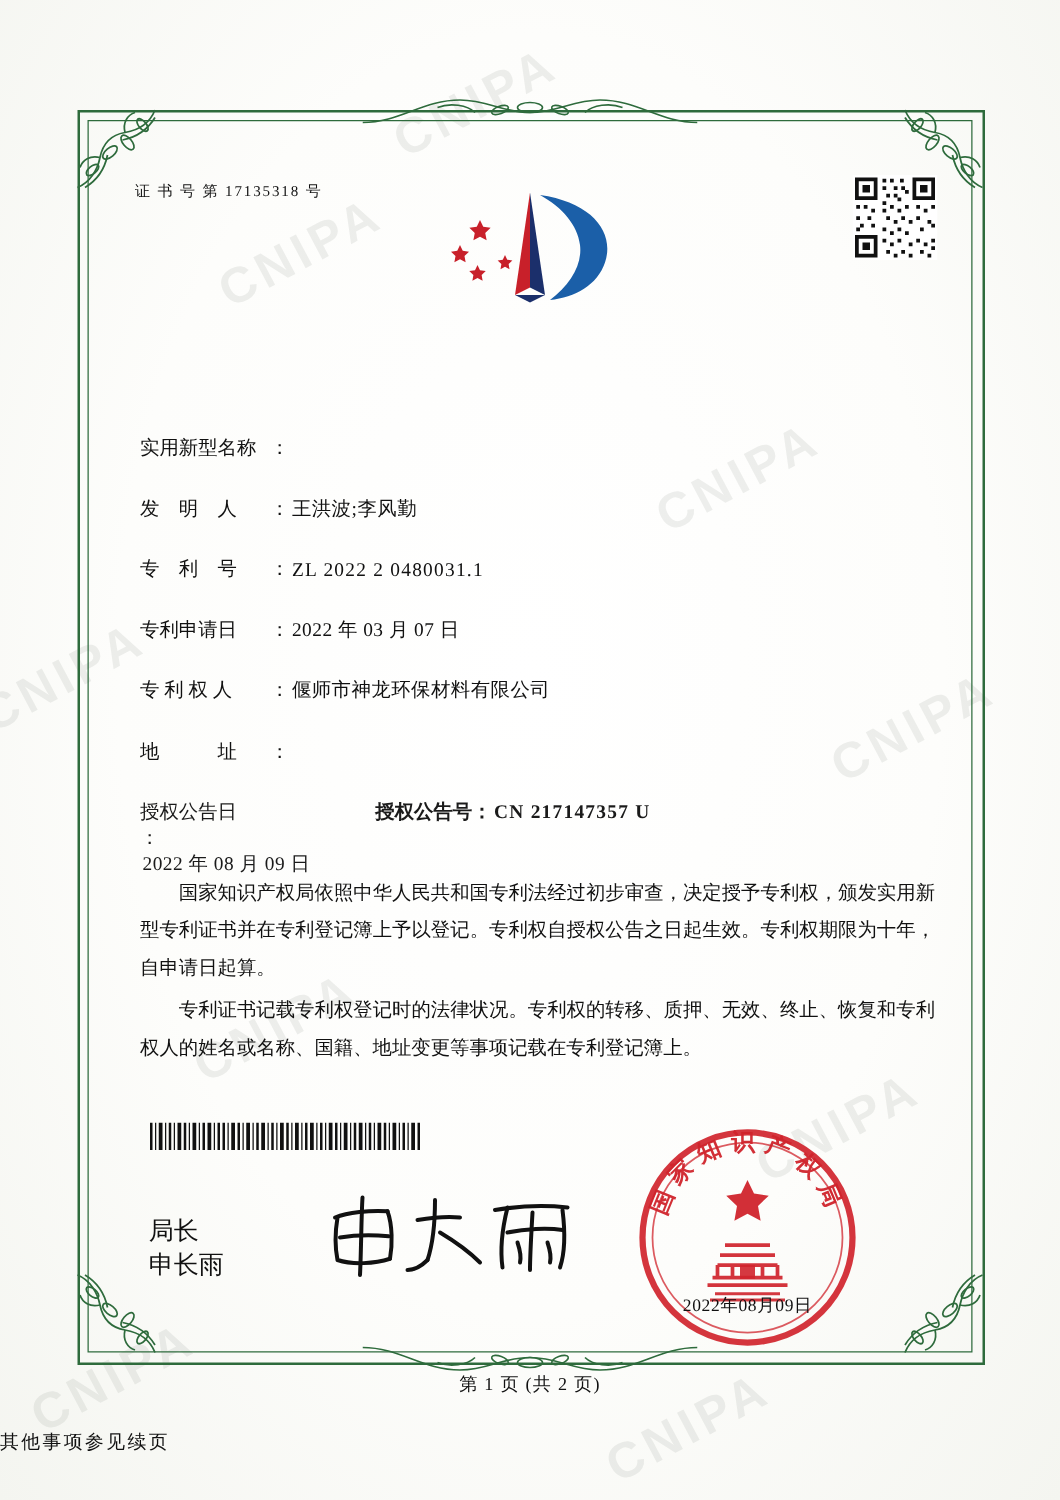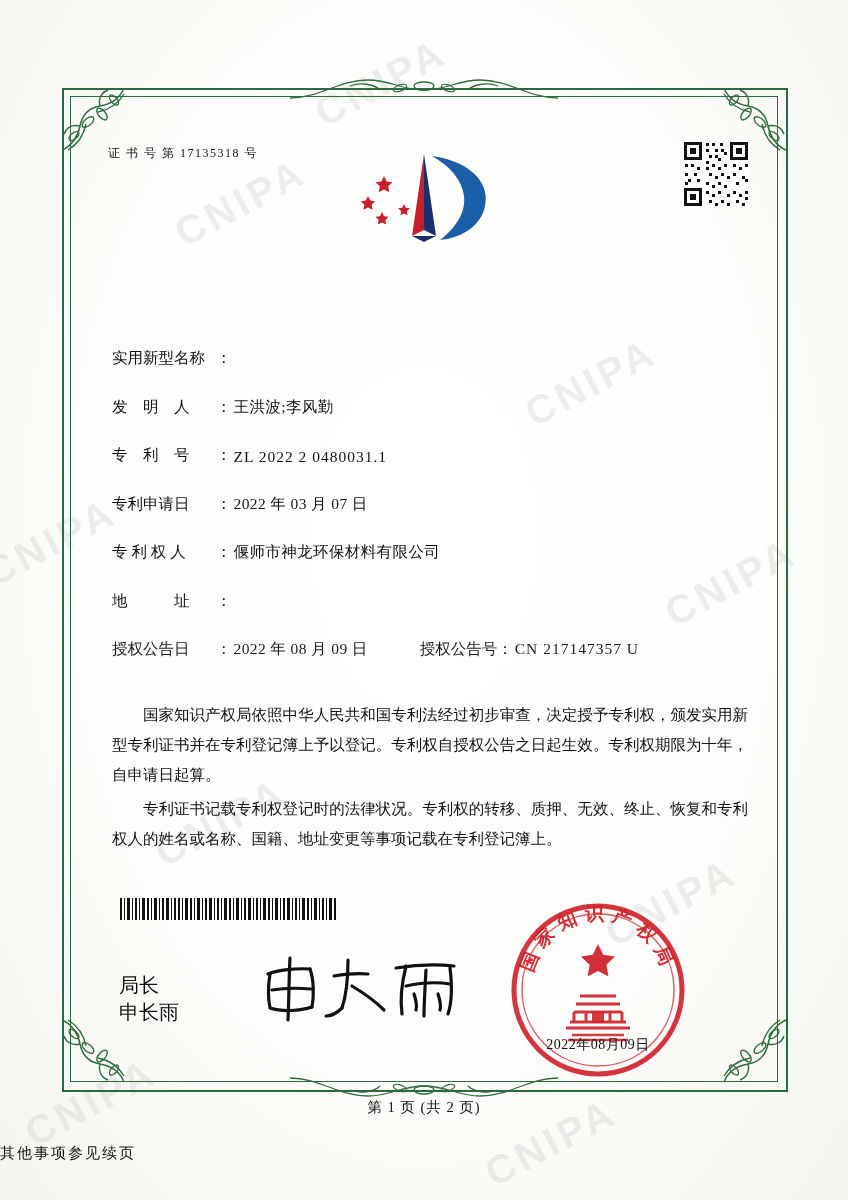--- a/index.html
+++ b/index.html
@@ -165,20 +165,21 @@
   .row-two-col {
     display: flex;
     align-items: baseline;
     font-size: 15.5px;
     margin-bottom: 22px;
   }
   .col-2 {
     margin-left: 52px;
     display: flex;
     align-items: baseline;
+    font-weight: bold;
   }
   .col-2 .field-label { width: auto; margin-right: 0; }
 
   
   .paragraphs {
     position: absolute;
     left: 112px;
     top: 700px;
     width: 636px;
     font-size: 15.5px;
@@ -465,21 +466,21 @@
       <span class="field-label">专 利 权 人</span>
       <span class="field-colon">：</span>
       <span class="field-value">偃师市神龙环保材料有限公司</span>
     </div>
     <div class="field-row">
       <span class="field-label">地　　　址</span>
       <span class="field-colon">：</span>
     </div>
 
     <div class="row-two-col">
-      <div style="display:flex; align-items:baseline;">
+      <div style="display:flex; align-items:baseline;flex-direction:column;">
         <span class="field-label">授权公告日</span>
         <span class="field-colon">：</span>
         <span class="field-value">2022 年 08 月 09 日</span>
       </div>
       <div class="col-2">
         <span class="field-label" style="width:auto;">授权公告号</span>
         <span class="field-colon">：</span>
         <span class="field-value mono">CN 217147357 U</span>
       </div>
     </div>

